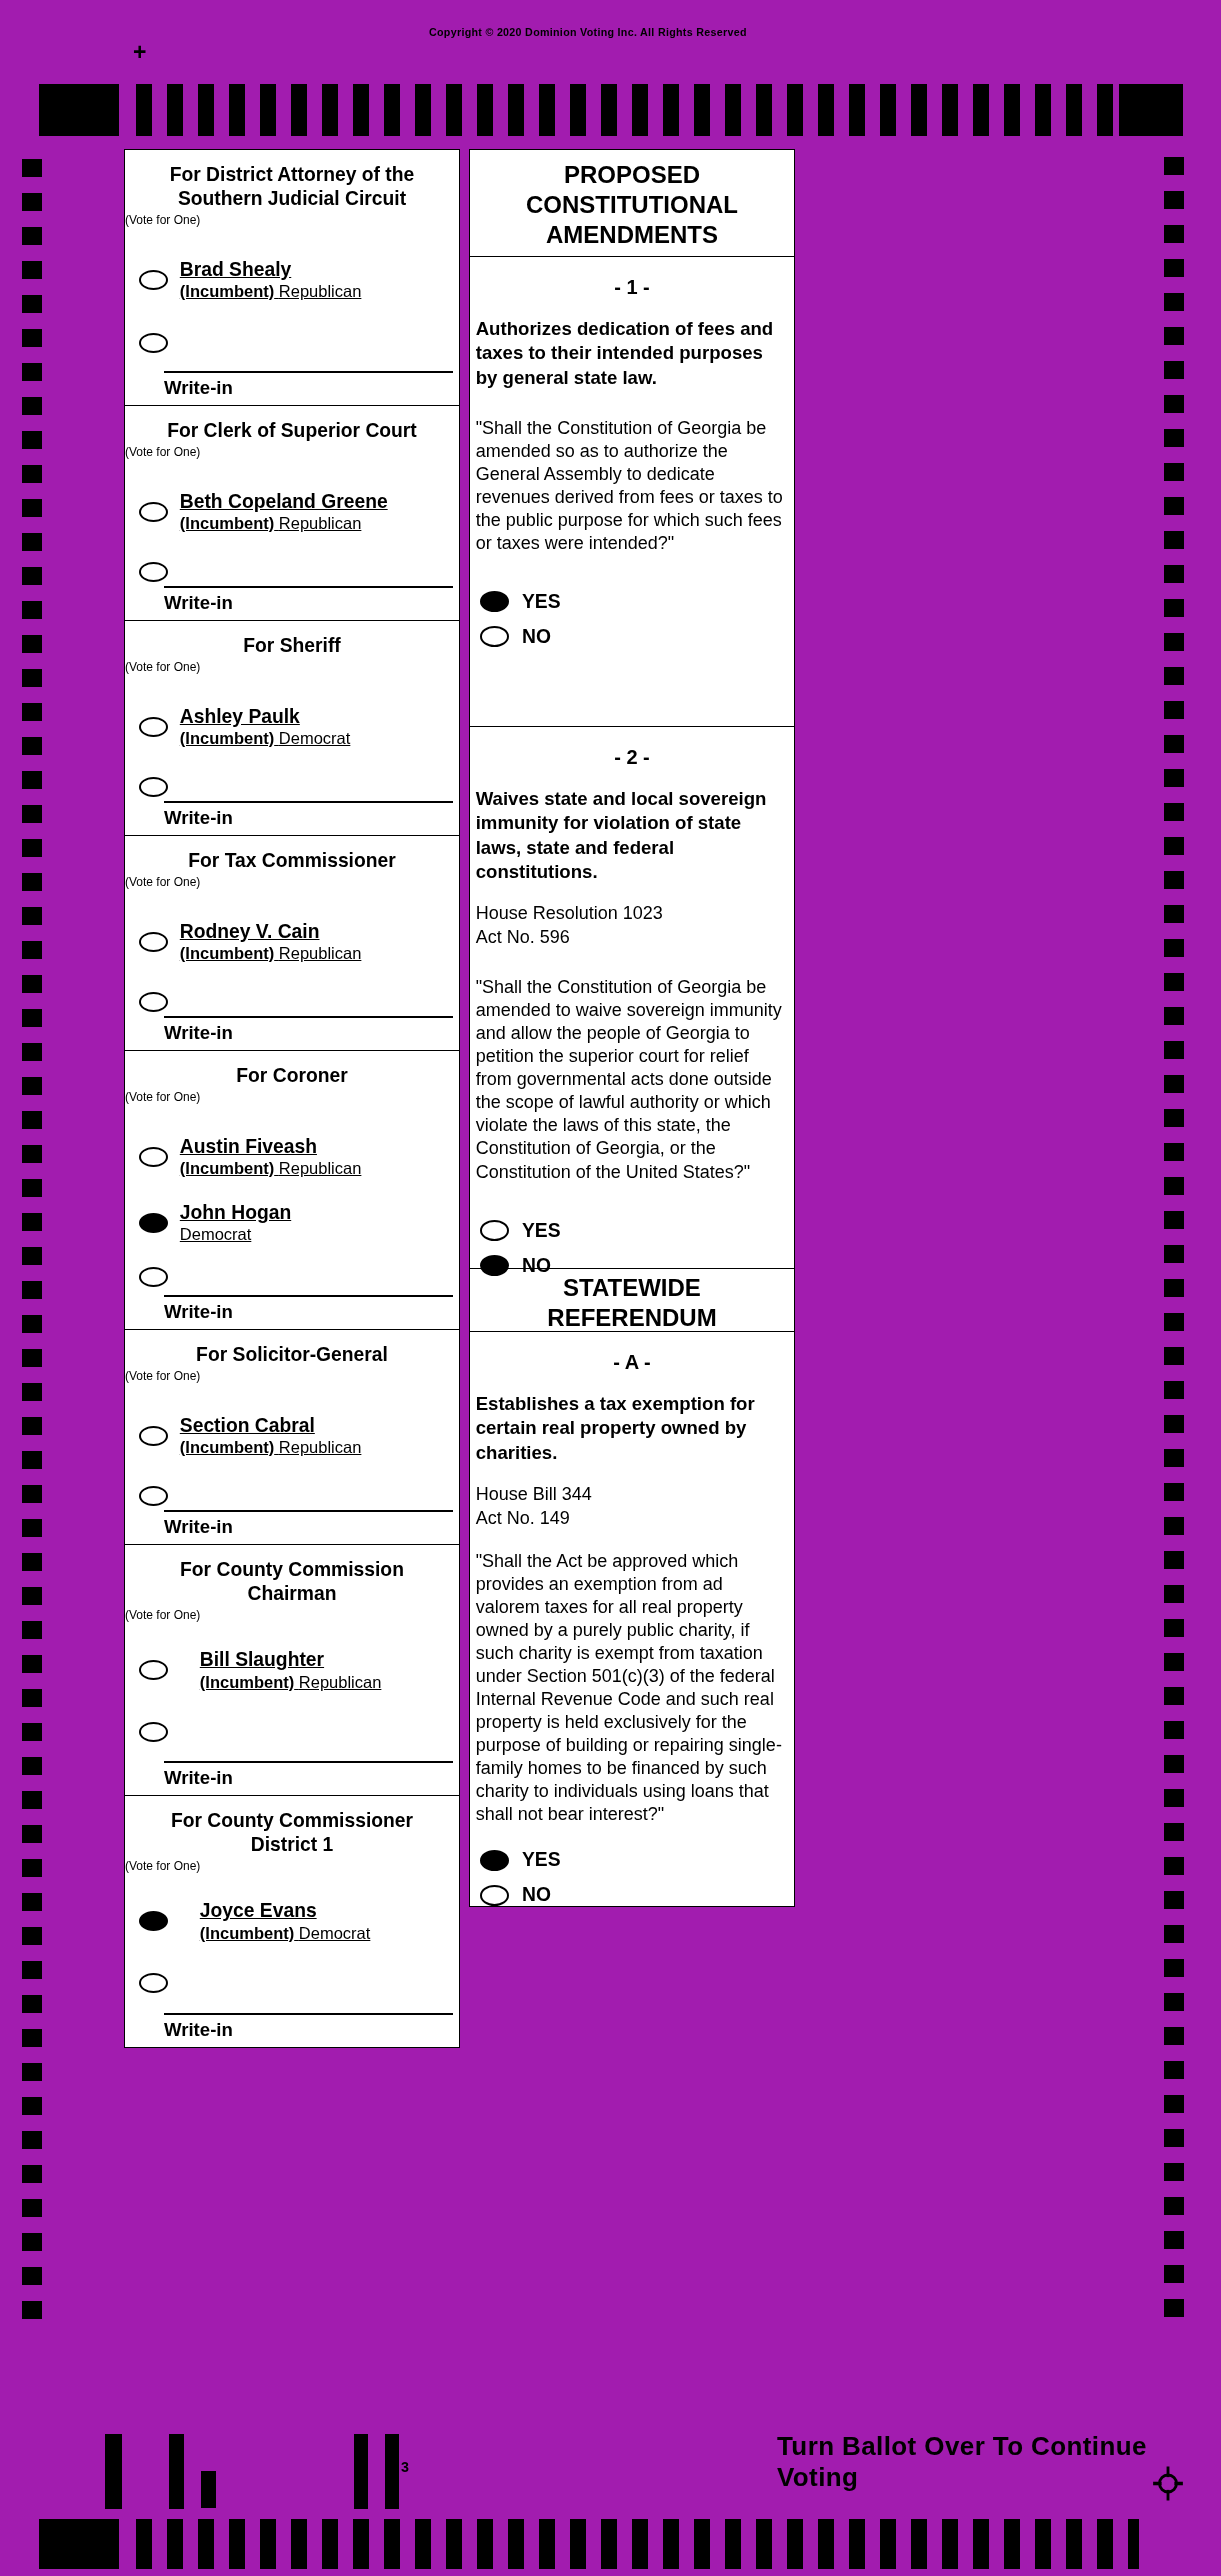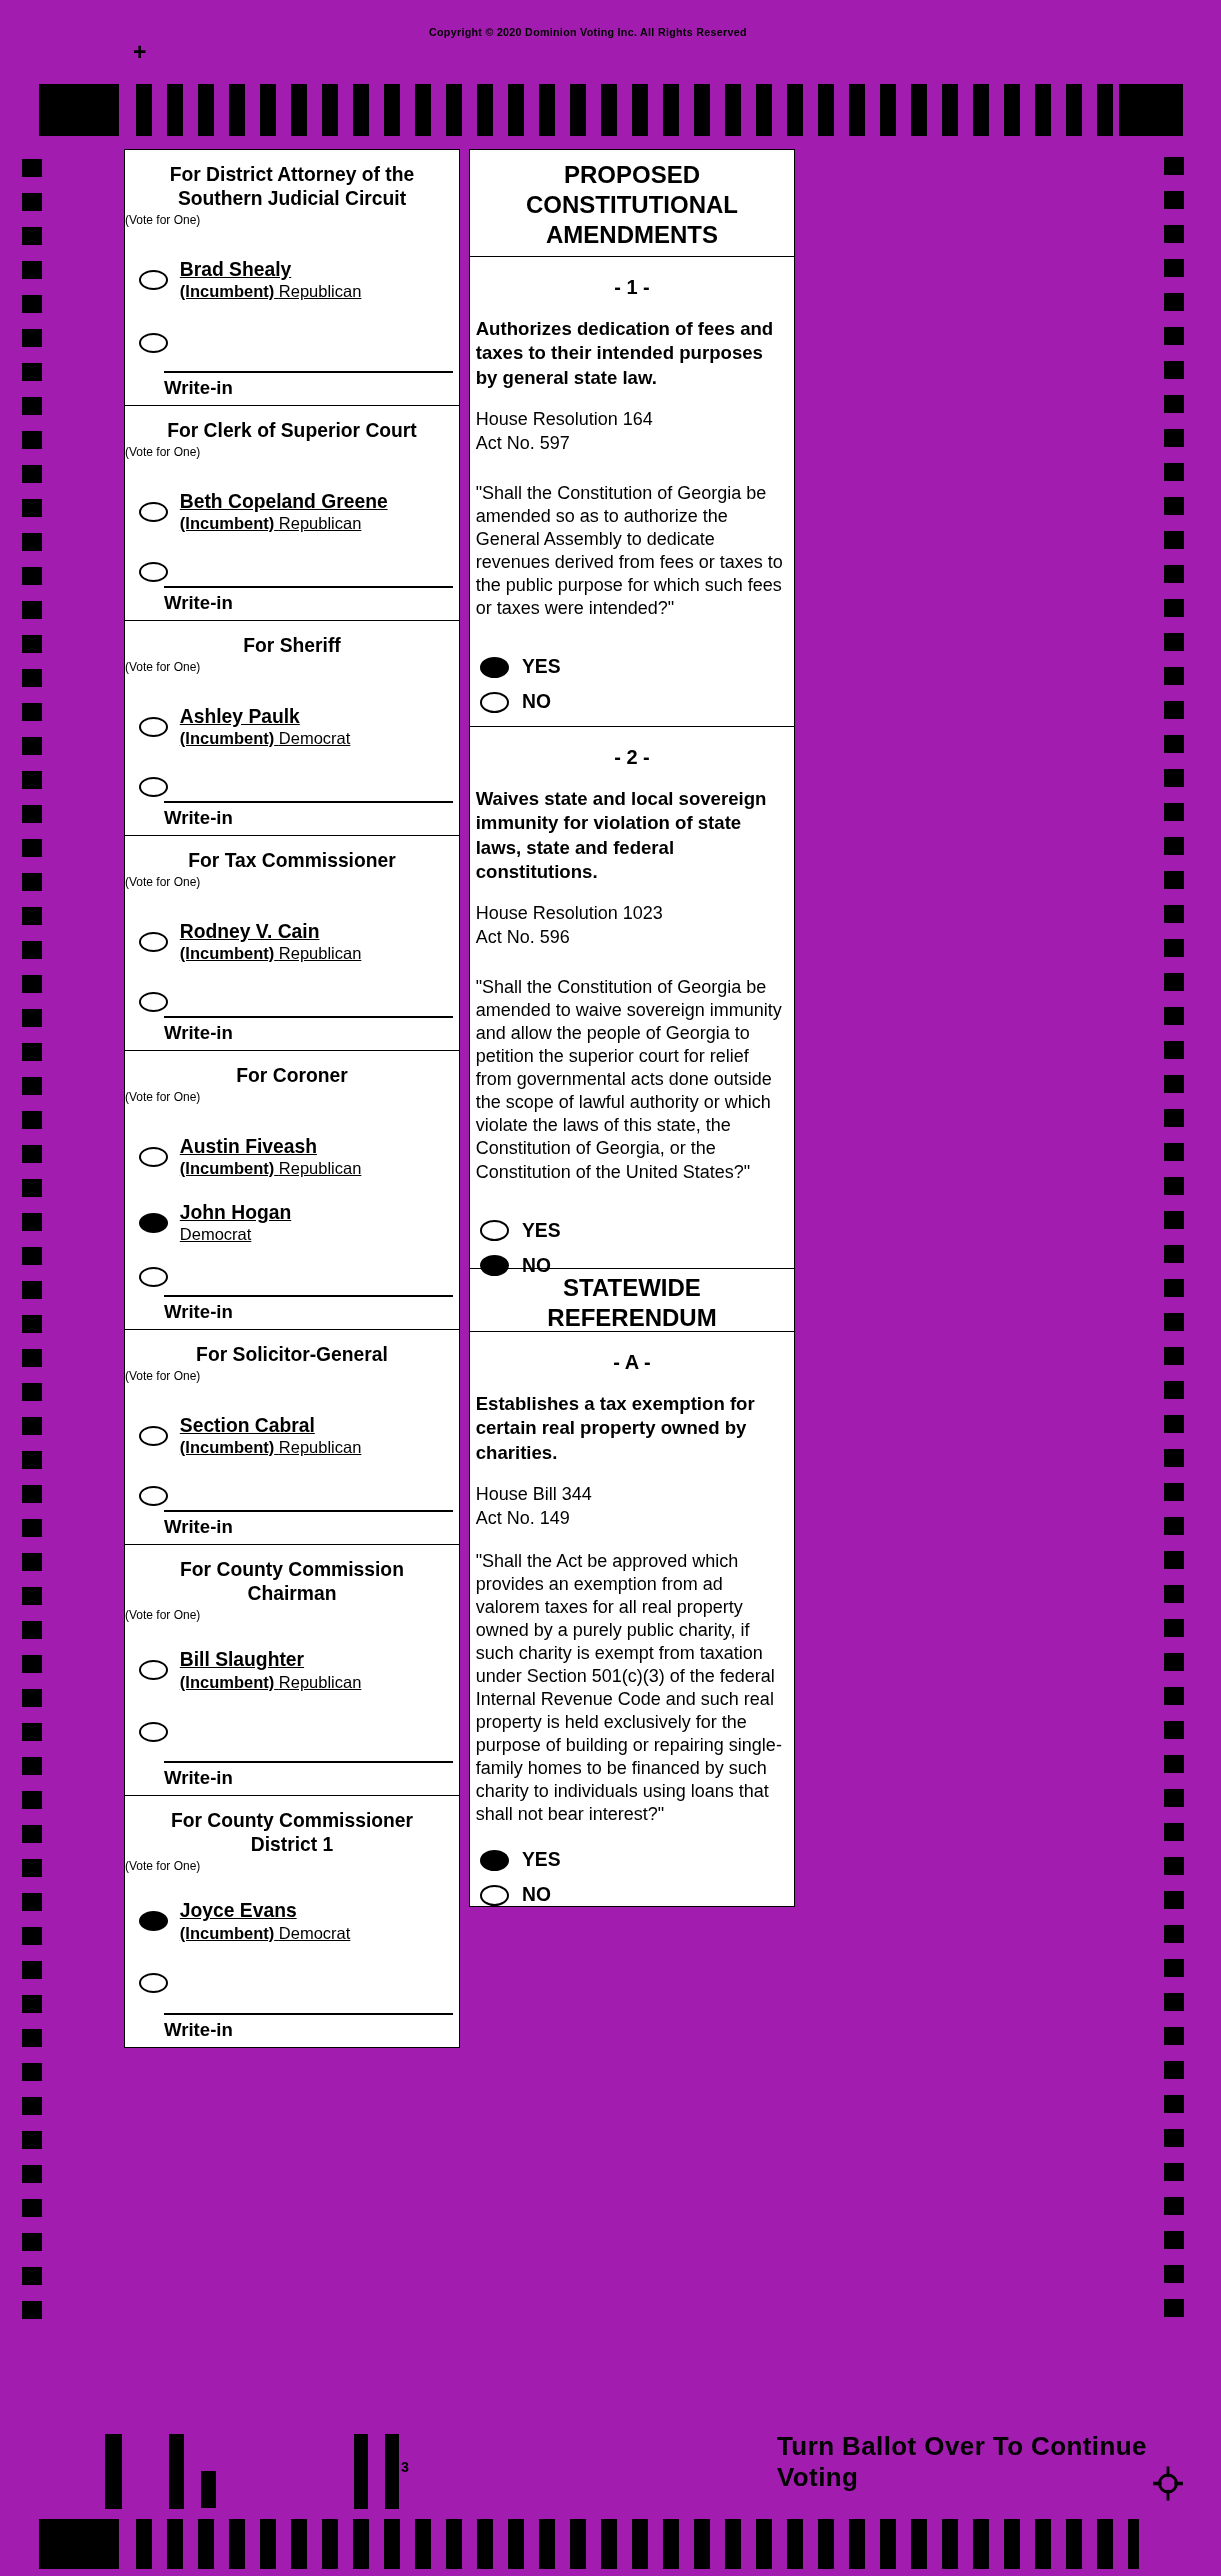--- a/index.html
+++ b/index.html
@@ -34,21 +34,21 @@
 
   .c-title{font-weight:bold;font-size:19.3px;text-align:center;white-space:pre-line;
            padding-top:13px;line-height:1.25;}
   .c-inst{font-size:12px;text-align:left;margin-top:2.1px;}
 
   .cand{display:flex;align-items:center;padding-left:14.3px;margin-top:31.5px;text-decoration:underline;}
   .cand.second{margin-top:24px;}
   .cand.blank{margin-top:32px;}
   .c2 .cand.blank,.c3 .cand.blank,.c4 .cand.blank,.c6 .cand.blank{margin-top:29px;}
   .c5 .cand.blank{margin-top:23px;}
-  .c7 .cand,.c8 .cand{margin-top:27px;}
+  .c7 .cand,.c8 .cand{margin-top:27px;gap:20px;}
   .c7 .cand.blank,.c8 .cand.blank{margin-top:30px;}
 
   .oval{display:inline-block;width:29px;height:20px;border:2.1px solid #000;border-radius:50%;
         background:#fff;flex:none;box-sizing:border-box;}
   .oval.filled{background:#000;}
   .cand-text{margin-left:11.5px;}
   .cand-name{font-size:19.3px;font-weight:bold;line-height:1.15;}
   .cand-sub{font-size:16.5px;margin-top:1px;}
   .inc{font-weight:bold;}
 
@@ -251,22 +251,20 @@
 
     <section class="rsec rhead1">
       <div class="rheader">PROPOSED
 CONSTITUTIONAL
 AMENDMENTS</div>
     </section>
 
     <section class="rsec m1">
       <div class="m-num">- 1 -</div>
       <div class="m-sum">Authorizes dedication of fees and taxes to their intended purposes by general state law.</div>
-      <div class="m-cit">House Resolution 164
-Act No. 597</div>
       <div class="m-q">"Shall the Constitution of Georgia be amended so as to authorize the General Assembly to dedicate revenues derived from fees or taxes to the public purpose for which such fees or taxes were intended?"</div>
       <div class="choice yes">
         <span class="oval filled"></span>
         <span class="ch-label">YES</span>
       </div>
       <div class="choice no">
         <span class="oval"></span>
         <span class="ch-label">NO</span>
       </div>
     </section>

